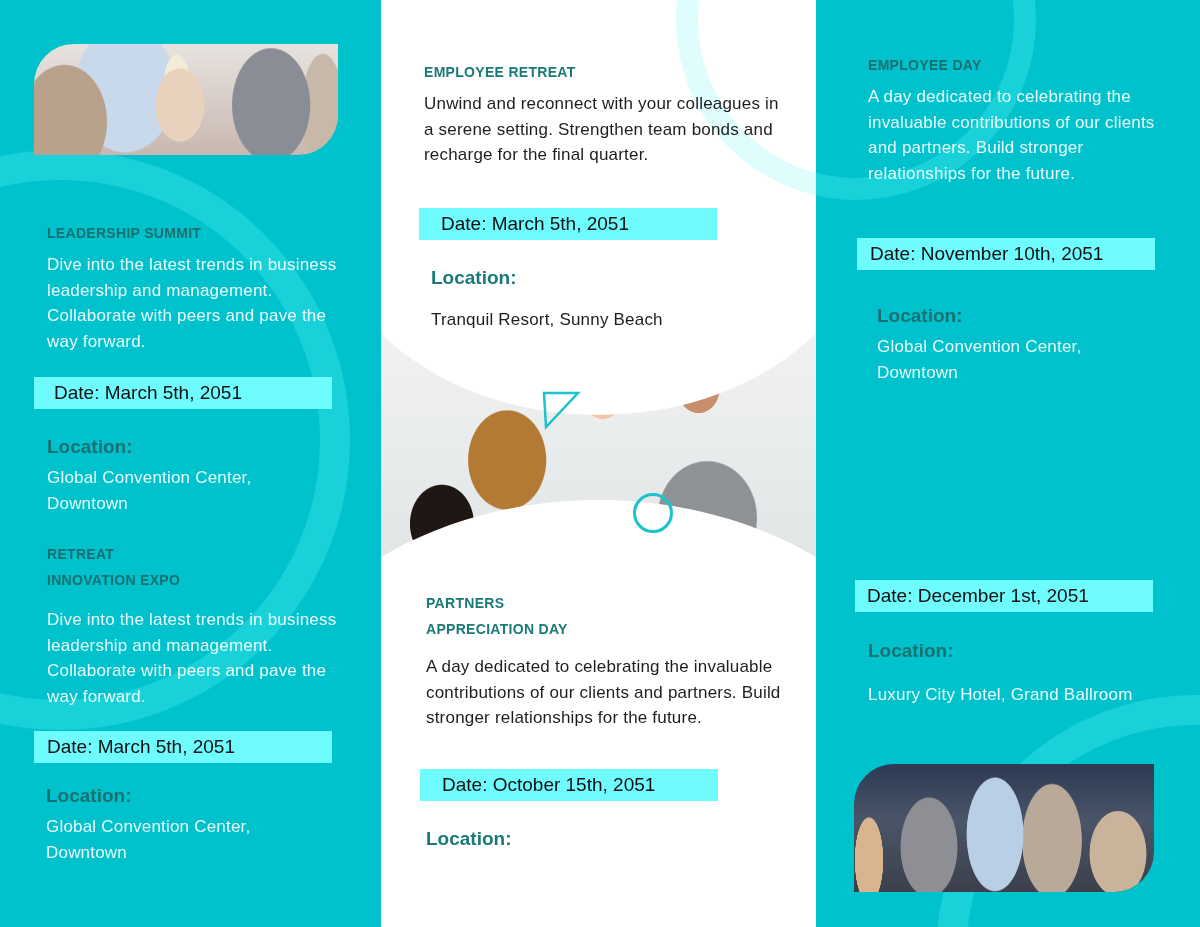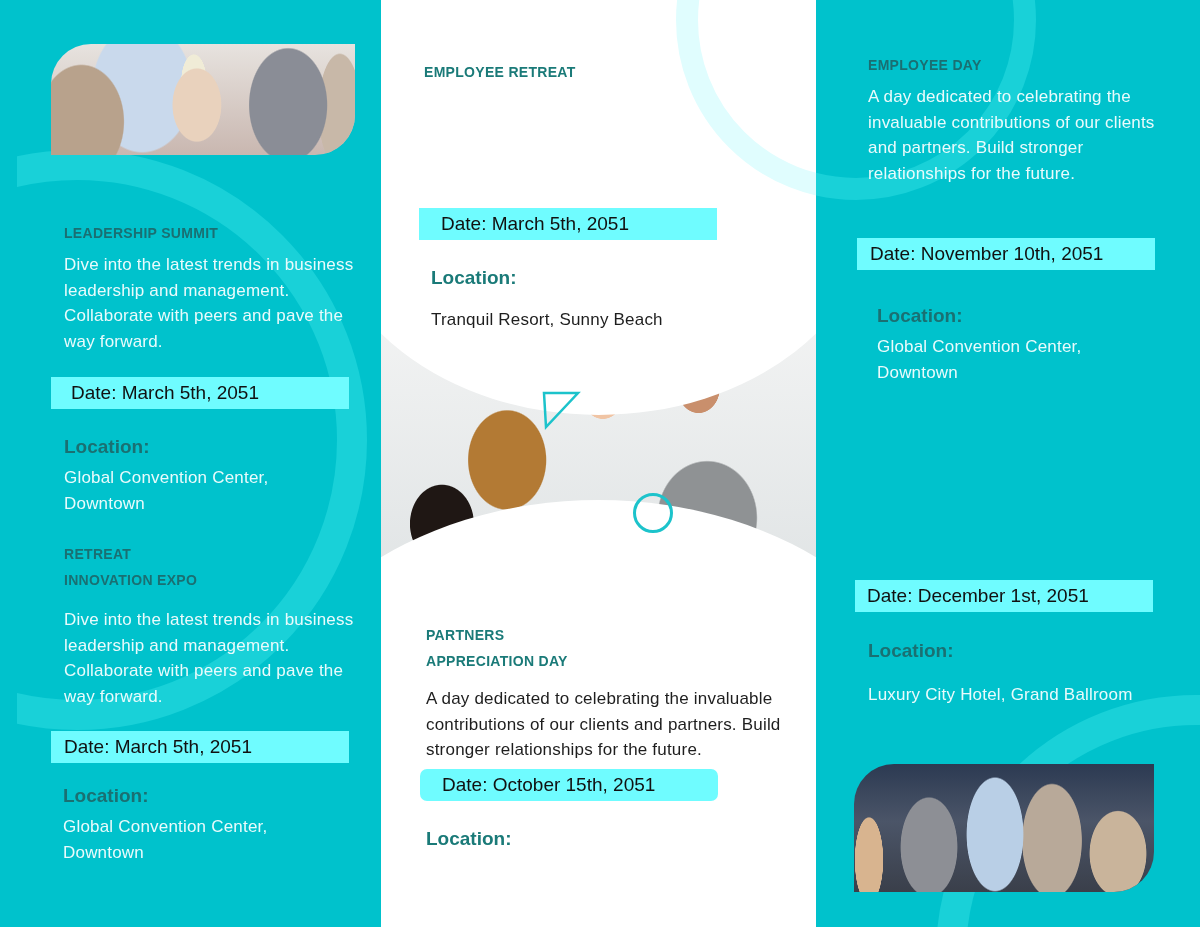--- a/index.html
+++ b/index.html
@@ -1,18 +1,18 @@
 <!DOCTYPE html>
 <html><head>
 <meta charset="utf-8">
 <style>
   html, body { margin:0; padding:0; }
   body { width:1200px; height:927px; position:relative; overflow:hidden; background:#00c2cc; font-family:"Liberation Sans", "DejaVu Sans", sans-serif; }
   .panel { position:absolute; top:0; height:927px; overflow:hidden; }
-  .panel-left { left:0; width:381px; background:#00c2cc;margin-left:17px; }
+  .panel-left { left:0; width:381px; background:#00c2cc; }
   .panel-center { left:381px; width:435px; background:#ffffff; }
   .panel-right { left:816px; width:384px; background:#00c2cc; }
   .ring { position:absolute; border-radius:50%; box-sizing:border-box; pointer-events:none; }
   .abs { position:absolute; }
   .title { font-weight:bold; font-size:14px; line-height:26px; letter-spacing:0.3px; margin:0; }
   .title.dark { color:#1a6f72; }
   .title.teal { color:#1a7a78; }
   .body-text { font-size:17px; line-height:25.5px; margin:0; letter-spacing:0.2px; }
   .body-text.light { color:#e9fbfc; }
   .body-text.dark { color:#1e1e1e; }
@@ -91,35 +91,36 @@
     <div class="abs" style="left:-130px; top:185px; width:695px; height:520px; border-radius:50%; background:#fff;"></div>
   </div>
 
   <svg class="abs" style="left:160px; top:390px;" width="40" height="40" viewBox="0 0 40 40">
     <polygon points="3,3 37,3 5,37" fill="none" stroke="#1cc3cb" stroke-width="2.5"></polygon>
   </svg>
   <div class="ring" style="left:252px; top:493px; width:40px; height:40px; border:3px solid #1cc3cb;"></div>
 
   <div class="abs" style="left:43px; top:59px; width:370px;">
     <h2 class="title teal">EMPLOYEE RETREAT</h2>
+    <p class="body-text dark" style="margin-top:6px; width:355px;">Unwind and reconnect with your colleagues in a serene setting. Strengthen team bonds and recharge for the final quarter.</p>
   </div>
   <div class="date-bar" style="left:38px; top:208px; width:298px; padding-left:22px;">
     <span>Date: March 5th, 2051</span>
   </div>
   <div class="abs" style="left:50px; top:267px; width:330px;">
     <p class="loc-label" style="color:#1a7a78;">Location:</p>
     <p class="body-text dark" style="margin-top:18px;">Tranquil Resort, Sunny Beach</p>
   </div>
 
-  <div class="abs" style="left:45px; top:622px; width:370px;">
+  <div class="abs" style="left:45px; top:590px; width:370px;">
     <h2 class="title teal">PARTNERS</h2>
     <h2 class="title teal">APPRECIATION DAY</h2>
     <p class="body-text dark" style="margin-top:12px; width:360px;">A day dedicated to celebrating the invaluable contributions of our clients and partners. Build stronger relationships for the future.</p>
   </div>
-  <div class="date-bar" style="left:39px; top:769px; width:298px; padding-left:22px;border-radius:7px;">
+  <div class="date-bar" style="left:39px; top:769px; width:298px; padding-left:22px;">
     <span>Date: October 15th, 2051</span>
   </div>
   <div class="abs" style="left:45px; top:828px; width:330px;">
     <p class="loc-label" style="color:#1a7a78;">Location:</p>
   </div>
 </div>
 
 <div class="panel panel-right">
   <div class="ring" style="left:-140px; top:-160px; width:360px; height:360px; border:22px solid #19d1d8;"></div>
   <div class="ring" style="left:120px; top:695px; width:520px; height:520px; border:30px solid #19d1d8;"></div>

